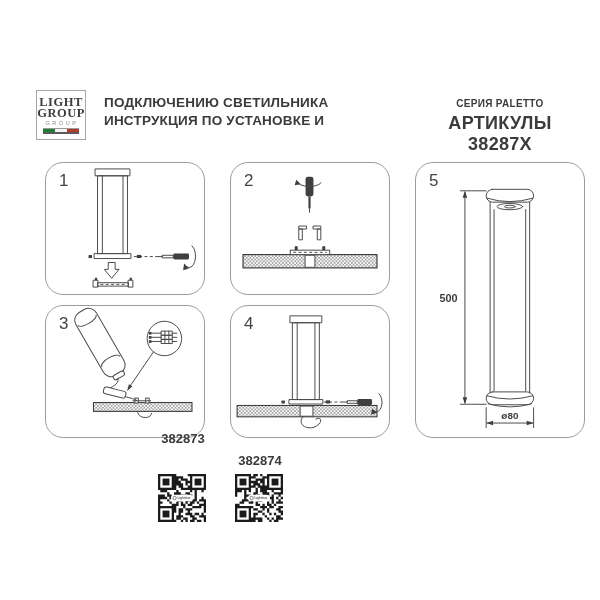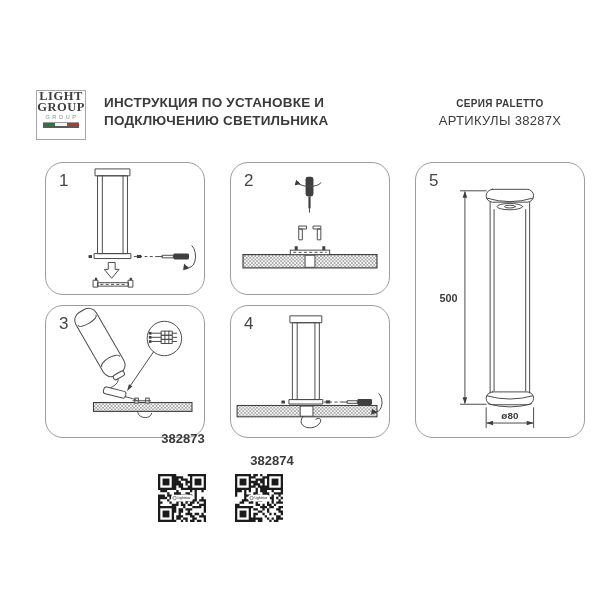--- a/index.html
+++ b/index.html
@@ -1,68 +1,68 @@
 <!DOCTYPE html>
 <html><head>
 <meta charset="utf-8">
 <style>
   html,body{margin:0;padding:0;background:#fff;}
   #sheet{position:relative;width:600px;height:600px;background:#fff;overflow:hidden;
          font-family:"Liberation Sans",sans-serif;color:#3b3b3b;}
 
   
   .logo{position:absolute;left:36px;top:90px;width:50px;height:50px;border:1px solid #a6a6a6;
-        background:#fff;box-sizing:border-box;text-align:center;padding-top:0;}
+        background:#fff;box-sizing:border-box;text-align:center;padding-top:6px;}
   .logo-l1{font-family:"Liberation Serif",serif;font-weight:bold;font-size:12.5px;line-height:11px;
            color:#3d3d3d;letter-spacing:.5px;}
   .logo-l3{font-size:5.5px;letter-spacing:2.6px;color:#8d8d8d;margin-top:1px;text-indent:2px;}
   .logo-flag{height:3px;margin:2px 6px 0 6px;border-top:1px solid #9a9a9a;border-bottom:2px solid #5a5a5a;
              background:linear-gradient(90deg,#1e7e34 0 32%,#f4f4f4 32% 68%,#b03a2e 68% 100%);}
   .title{position:absolute;left:104px;top:94px;width:250px;font-weight:bold;font-size:13.5px;
          line-height:17.5px;color:#3a3a3a;letter-spacing:.2px;}
   .righthead{position:absolute;left:415px;top:98px;width:170px;text-align:center;}
   .series{font-weight:bold;font-size:10px;letter-spacing:.3px;margin-bottom:4px;}
-  .articles{font-weight:normal;font-size:13px;letter-spacing:.3px;}
+  .articles{font-weight:bold;font-size:18px;letter-spacing:.3px;}
 
   
   .panel{position:absolute;border:1px solid #9c9c9c;border-radius:18px;background:#fff;box-sizing:border-box;}
   #p1{left:45px;top:162px;width:160px;height:133px;}
   #p2{left:230px;top:162px;width:160px;height:133px;}
   #p3{left:45px;top:305px;width:160px;height:133px;}
   #p4{left:230px;top:305px;width:160px;height:133px;}
   #p5{left:415px;top:162px;width:170px;height:276px;}
   .pnum{position:absolute;left:13px;top:8px;font-size:17px;color:#454545;}
   .art{position:absolute;left:0;top:0;width:100%;height:100%;}
   .art .s{fill:none;stroke:#4a4a4a;stroke-width:1;stroke-linecap:round;stroke-linejoin:round;}
   .art .sd{fill:none;stroke:#4a4a4a;stroke-width:1;stroke-dasharray:3,2.4;}
   .art .fw{fill:#ffffff;stroke:#4a4a4a;stroke-width:1;}
   .art .fd{fill:#3f3f3f;stroke:none;}
   .art text{fill:#3c3c3c;font-family:"Liberation Sans",sans-serif;font-weight:600;}
 
   
   .artcode{position:absolute;width:60px;text-align:center;font-weight:bold;font-size:13px;color:#3a3a3a;}
-  #code1{left:153px;top:431px;} #code2{left:242px;top:453px;}
+  #code1{left:153px;top:431px;} #code2{left:230px;top:453px;}
   .qr{position:absolute;width:48px;height:48px;}
   #qr1{left:158px;top:474px;} #qr2{left:235px;top:474px;}
 </style>
 </head>
 <body>
 
 <div id="sheet">
 
   <div class="logo">
     <div class="logo-l1">LIGHT</div>
     <div class="logo-l1">GROUP</div>
     <div class="logo-l3">GROUP</div>
     <div class="logo-flag"></div>
   </div>
 
   <div class="title">
+    <div>ПОДКЛЮЧЕНИЮ СВЕТИЛЬНИКА</div>
     <div>ИНСТРУКЦИЯ ПО УСТАНОВКЕ И</div>
-    <div>ПОДКЛЮЧЕНИЮ СВЕТИЛЬНИКА</div>
   </div>
 
   <div class="righthead">
     <div class="series">СЕРИЯ PALETTO</div>
     <div class="articles">АРТИКУЛЫ 38287X</div>
   </div>
 
   <div class="panel" id="p1">
     <svg class="art" viewBox="0 0 160 133">
       <g>

